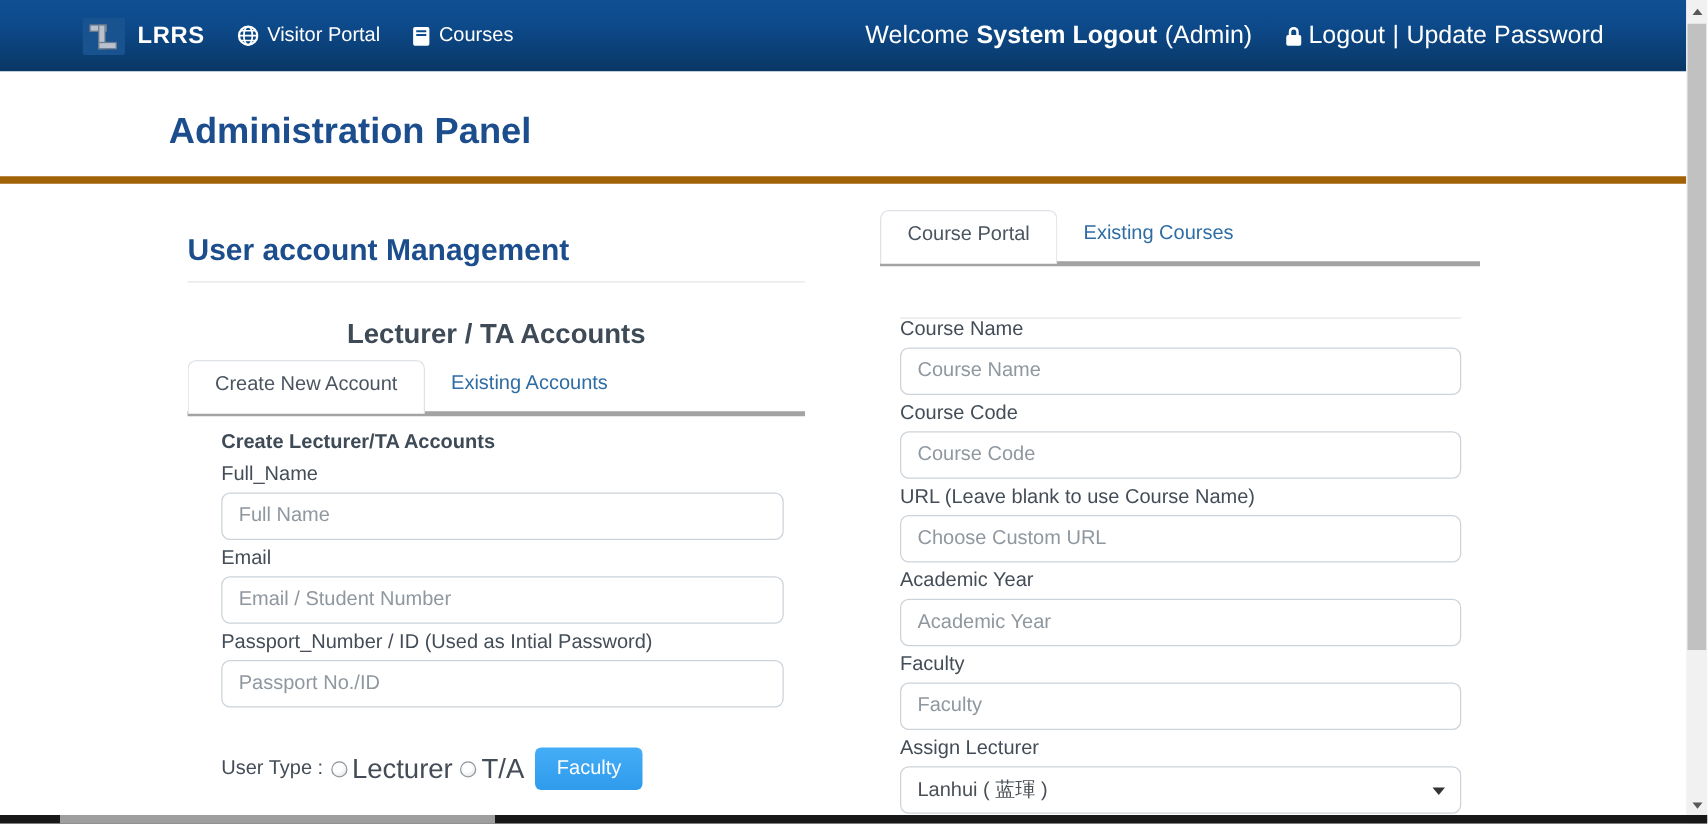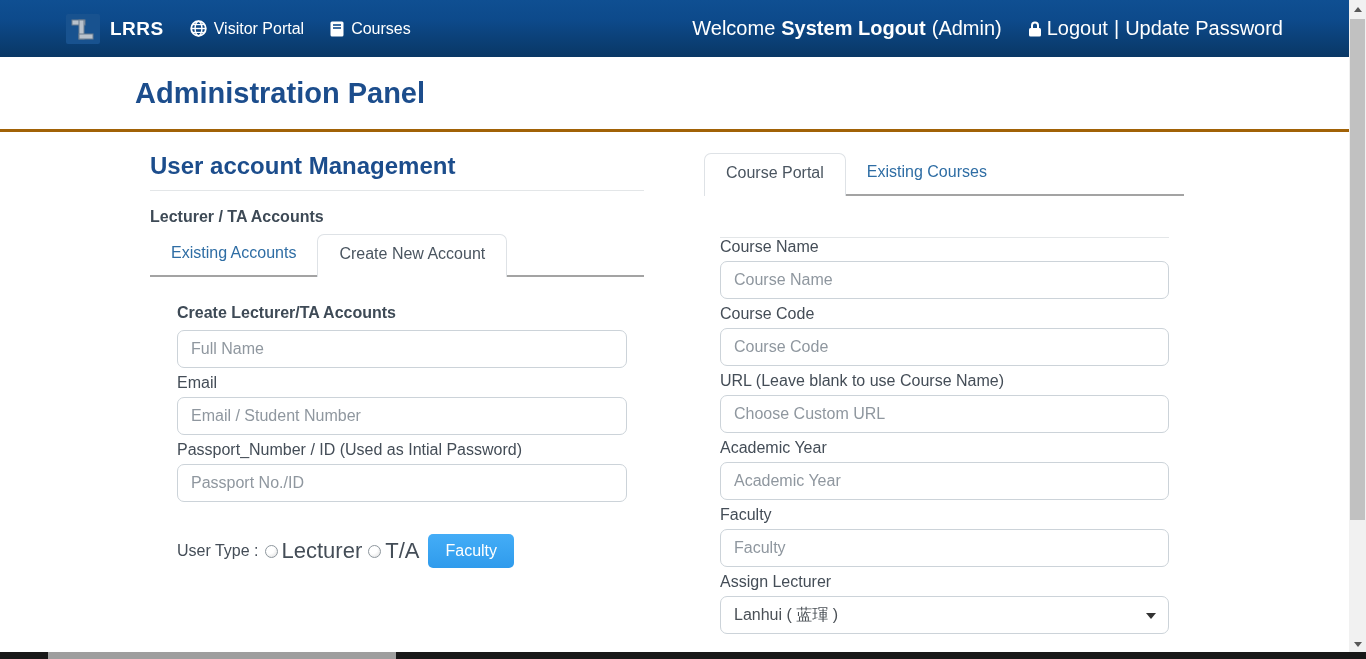--- a/index.html
+++ b/index.html
@@ -16,42 +16,42 @@
   .brand-name { font-size:19px; font-weight:700; letter-spacing:.5px; color:#fff; }
   .nav-link { display:flex; align-items:center; gap:7px; color:#fff; font-size:16px;
     margin-right:26px; cursor:pointer; }
   .nav-right { margin-left:auto; display:flex; align-items:center; font-size:20px; gap:6px; }
   .nav-right .bold { font-weight:700; }
   .nav-right .gap { width:14px; }
   .nav-action { display:flex; align-items:center; gap:5px; cursor:pointer; color:#fff; }
   .icon-svg { display:block; }
 
   
-  .page-head { width:1349px; border-bottom:3px solid #a16207; padding:20px 0 19px 135px; }
+  .page-head { width:1349px; border-bottom:6px solid #a16207; padding:20px 0 19px 135px;margin-top:12px; }
   .page-head h1 { color:#1c4d8c; font-size:29px; font-weight:600; }
 
   
   .main-row { display:flex; margin-left:150px; }
   .col-left { width:494px; }
   .col-right { width:480px; margin-left:60px; }
 
-  .section-title { color:#1c4d8c; font-size:24px; font-weight:600; margin-top:20px; }
+  .section-title { color:#1c4d8c; font-size:24px; font-weight:600; margin-top:40px; }
   hr.rule { border:none; border-top:1px solid #e3e6e8; margin-top:10px; }
-  .subtitle { color:#3e4a56; font-size:16px; font-weight:700; margin-top:17px; }
-
-  
-  .tabs { display:flex; border-bottom:2px solid #a3a3a3; margin-top:8px; }
+  .subtitle { color:#3e4a56; font-size:22px; font-weight:700; margin-top:28px;text-align:center; }
+
+  
+  .tabs { display:flex; border-bottom:4px solid #a3a3a3; margin-top:8px; }
   .tabs.right-tabs { margin-top:21px; }
   .tab { font-size:16px; padding:10px 21px; cursor:pointer; }
   .tab.active { background:#fff; color:#4a5560; border:1px solid #dee2e6; border-bottom:none;
     border-radius:7px 7px 0 0; margin-bottom:-2px; padding-bottom:14px; }
   .tab.inactive { color:#2e6da4; }
 
   
-  .form-wrap-left { margin-left:27px; width:450px; margin-top:27px; }
+  .form-wrap-left { margin-left:27px; width:450px; margin-top:12px; }
   .form-wrap-right { margin-left:16px; width:449px; }
   .form-heading { color:#3e4a56; font-size:16px; font-weight:700; margin-bottom:8px; }
   .field-label { color:#444d57; font-size:16px; margin-bottom:5px; }
   .text-input { width:100%; height:38px; border:1px solid #ccd3d9; border-radius:7px;
     padding:0 13px; font-size:16px; color:#4a5056; background:#fff; outline:none;
     font-family:inherit; margin-bottom:6px; }
   .text-input::placeholder { color:#8f979f; opacity:1; }
 
   .right-hr { border:none; border-top:1px solid #e3e6e8; margin:41px 0 0 16px; width:449px; }
   .form-wrap-right .form-heading { margin-top:19px; }
@@ -157,27 +157,28 @@
   </div>
 
   <div class="main-row">
 
     <div class="col-left">
       <div class="section-title">User account Management</div>
       <hr class="rule">
       <div class="subtitle">Lecturer / TA Accounts</div>
 
       <div class="tabs">
+        <div class="tab active">Create New Account</div>
         <div class="tab inactive">Existing Accounts</div>
-        <div class="tab active">Create New Account</div>
       </div>
 
       <div class="form-wrap-left">
         <div class="form-heading">Create Lecturer/TA Accounts</div>
 
+        <div class="field-label">Full_Name</div>
         <input class="text-input" type="text" placeholder="Full Name" style="">
 
         <div class="field-label">Email</div>
         <input class="text-input" type="text" placeholder="Email / Student Number" style="">
 
         <div class="field-label">Passport_Number / ID (Used as Intial Password)</div>
         <input class="text-input" type="text" placeholder="Passport No./ID" style="">
 
         <div class="usertype-row">
           <span class="usertype-label">User Type :</span>

